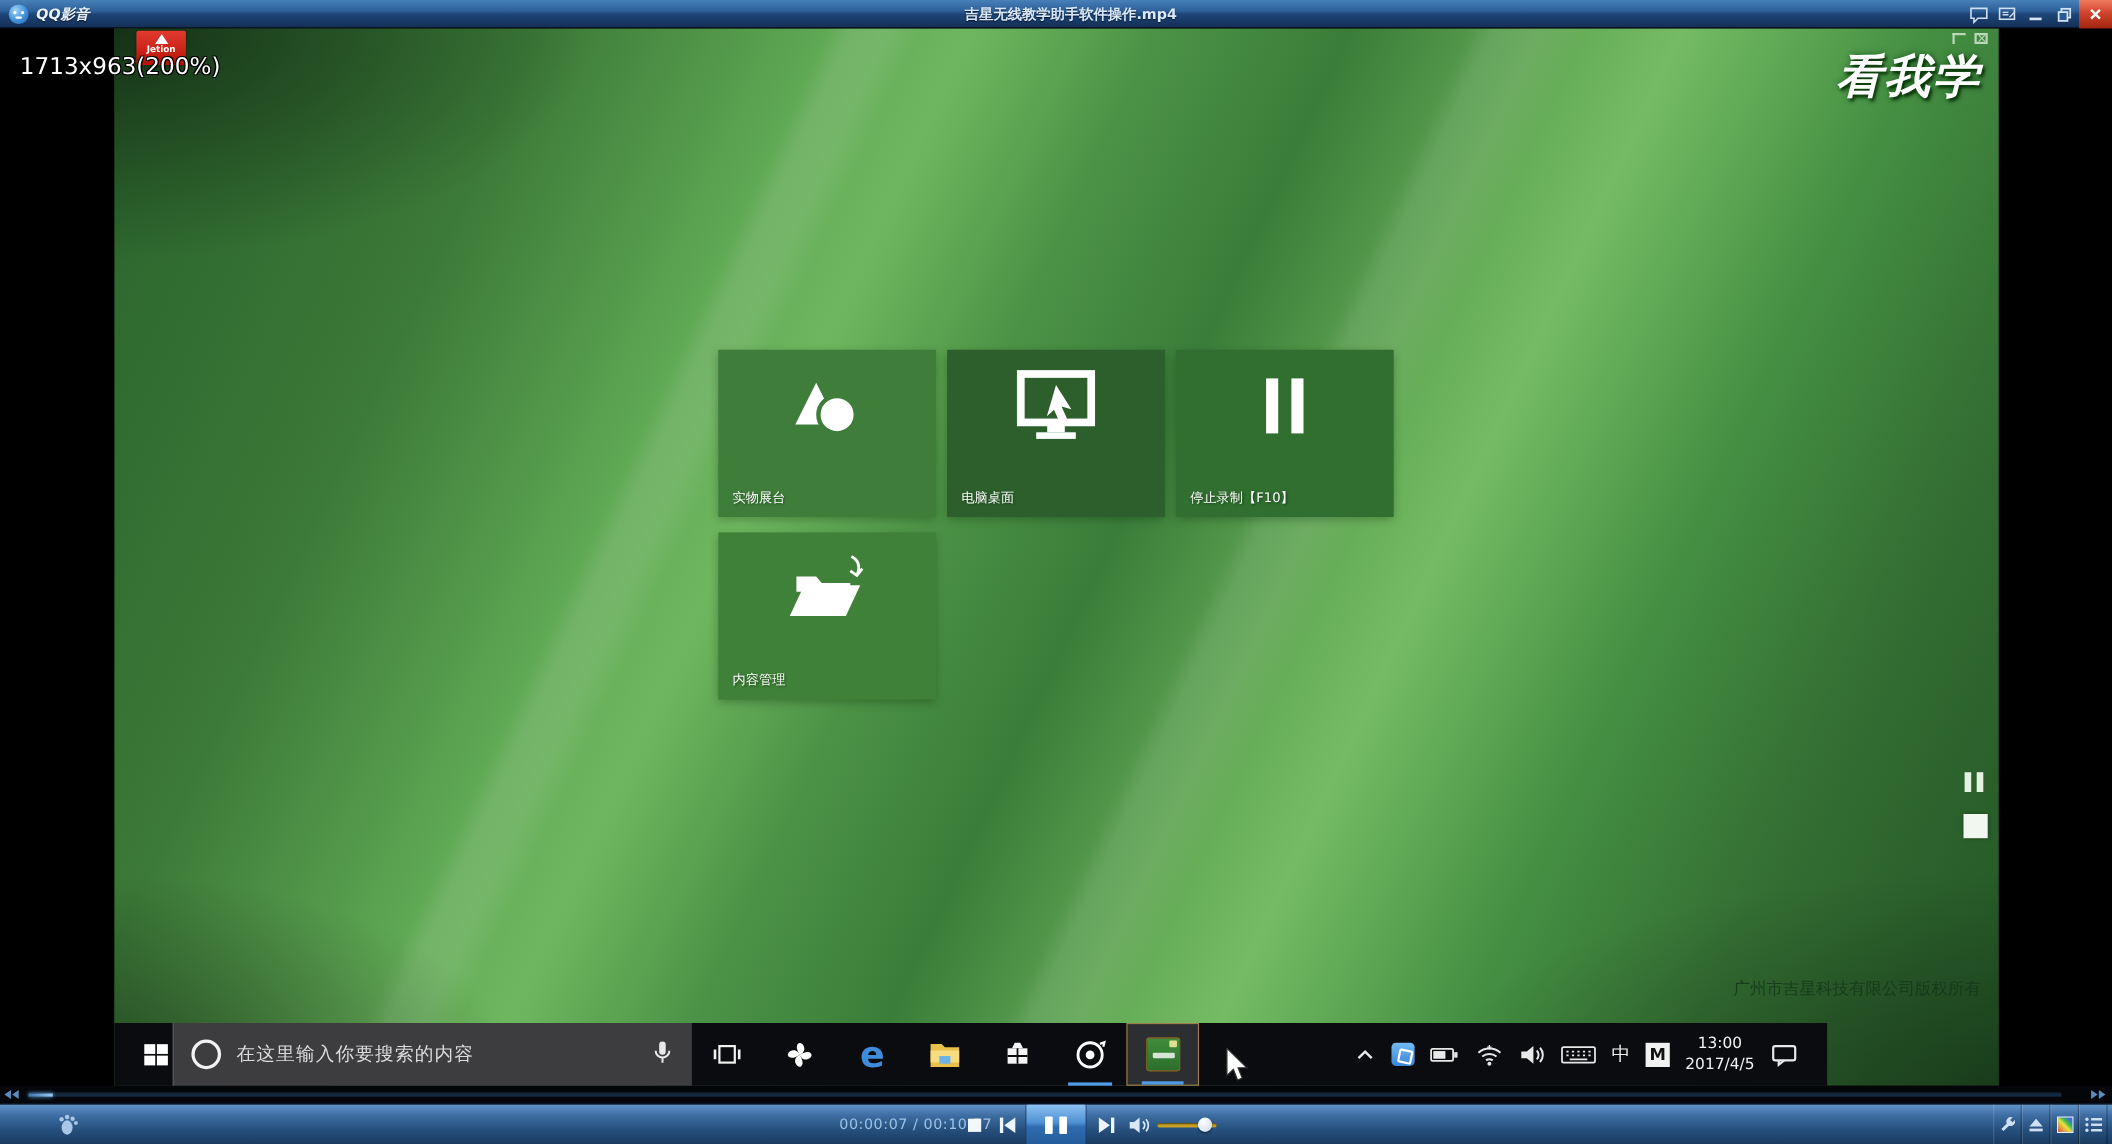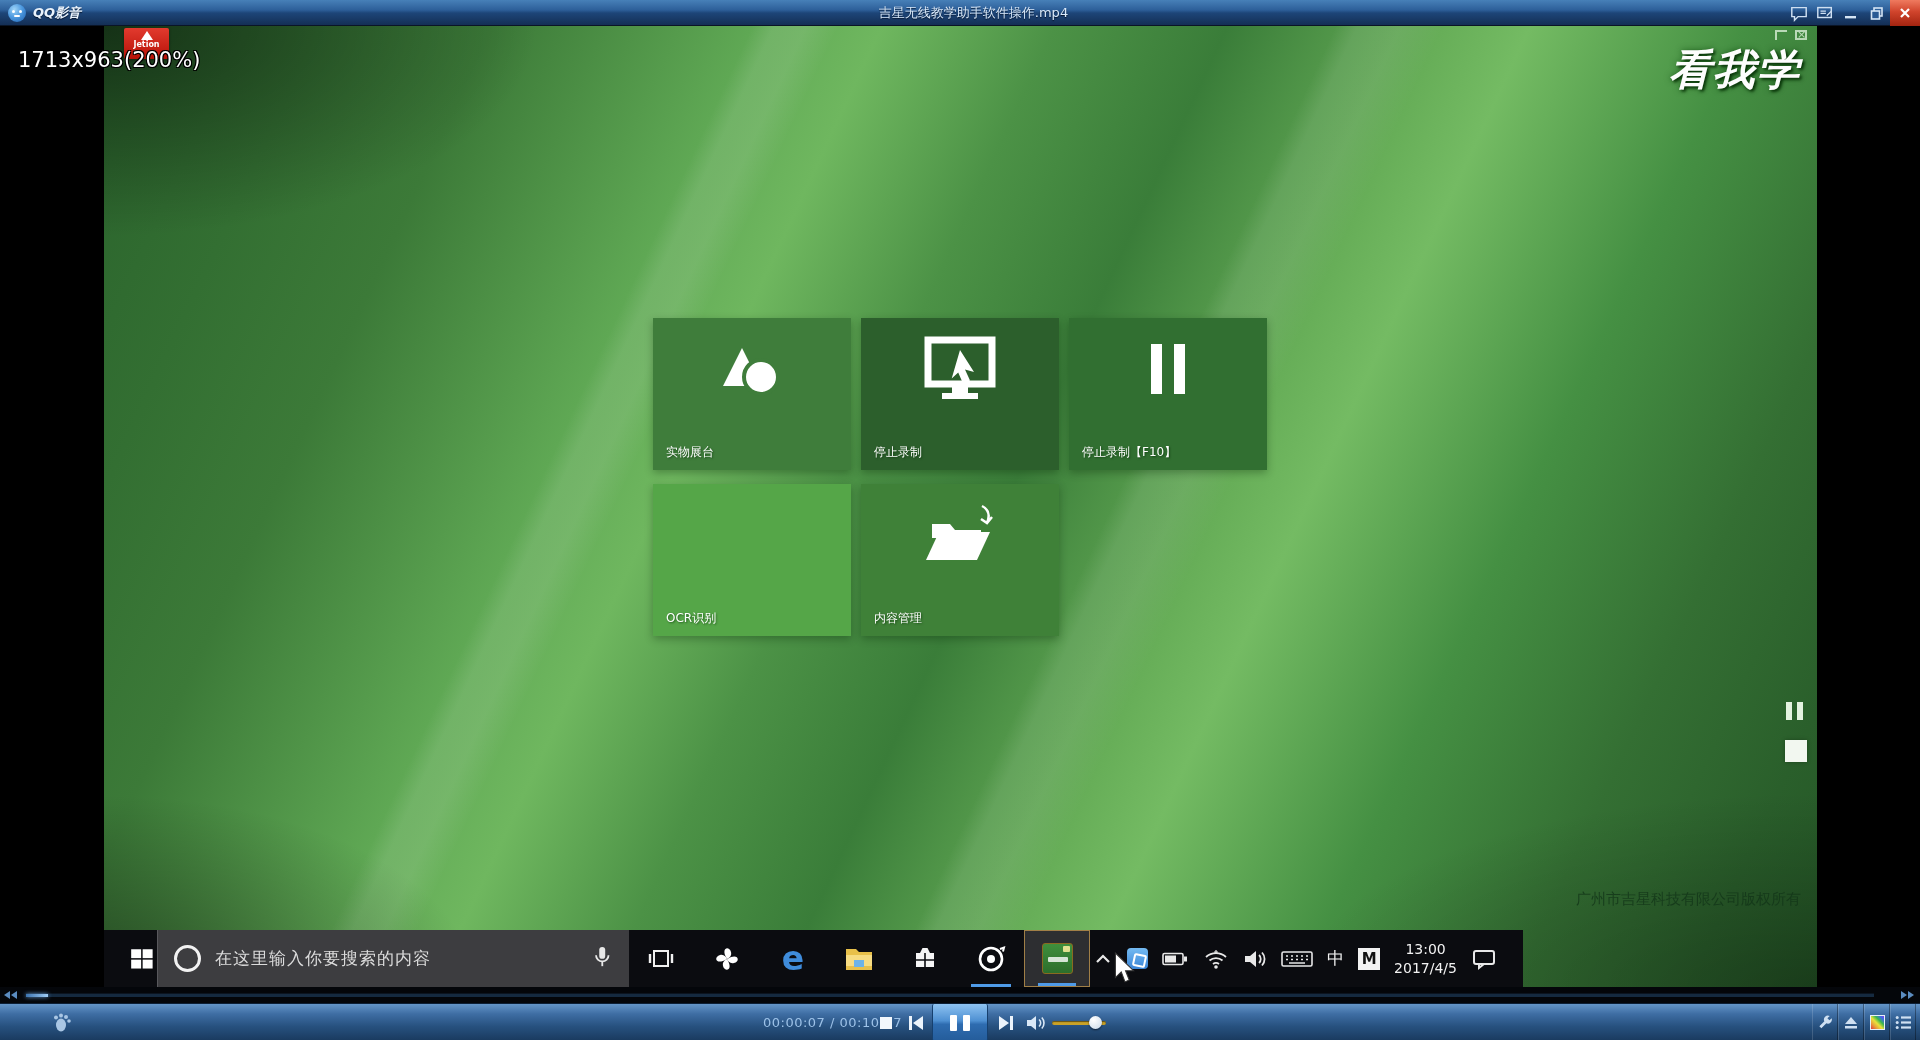--- a/index.html
+++ b/index.html
@@ -13,21 +13,21 @@
     background:linear-gradient(#4780b8 0%,#2d5f99 40%,#1d4578 52%,#142f55 100%);
     border-bottom:1px solid #0a1526; display:flex; align-items:center; }
   .app-logo { width:18px; height:18px; border-radius:50%; margin:0 7px 0 8px;
     background:radial-gradient(circle at 35% 30%,#9fd4f7 0%,#4e9ae0 45%,#1c5fae 100%);
     position:relative; flex:0 0 auto; }
   .app-logo i { position:absolute; width:3px; height:3px; border-radius:50%; background:#fff; }
   .app-logo i:nth-child(1){ left:4px; top:6px; } .app-logo i:nth-child(2){ left:11px; top:6px; }
   .app-logo i:nth-child(3){ left:6px; top:11px; width:6px; height:2px; border-radius:2px; }
   .app-name { color:#eaf3fc; font-size:13px; font-weight:bold; text-shadow:0 1px 1px #05152c;font-style:italic; }
   .win-title { position:absolute; left:0; right:0; text-align:center; color:#d9e9fa;
-    font-size:13px; font-weight:normal; text-shadow:0 1px 1px #05152c; pointer-events:none;padding-left:27px; }
+    font-size:13px; font-weight:bold; text-shadow:0 1px 1px #05152c; pointer-events:none;padding-left:27px; }
   .tb-btns { position:absolute; right:0; top:0; height:26px; display:flex; align-items:stretch; }
   .tb-btn { width:26px; display:flex; align-items:center; justify-content:center; color:#cfe0f2; }
   .tb-btn svg { display:block; }
   .tb-close { width:30px; background:linear-gradient(#ef7a5f 0%,#d0442c 45%,#a32410 100%);
     color:#fff; font-size:13px; font-weight:bold; }
 
   
   .main { position:absolute; left:0; top:26px; width:1920px; height:961px; background:#000; }
   .video { position:absolute; left:104px; top:0; width:1713px; height:961px; overflow:hidden;
     background:linear-gradient(115deg,
@@ -79,21 +79,21 @@
 
   
   .float-pause { position:absolute; left:1682px; top:676px; display:flex; gap:5px; }
   .float-pause i { width:6px; height:18px; background:#e4f2e0; display:block; }
   .float-stop { position:absolute; left:1681px; top:714px; width:22px; height:22px; background:#f2f7f0;
     box-shadow:0 0 4px rgba(0,0,0,0.3); }
 
   .copyright { position:absolute; right:16px; top:864px; color:rgba(18,52,24,0.78); font-size:15px; }
 
   
-  .wtaskbar { position:absolute; left:0; top:904px; width:1419px; height:57px; background:#0b0c10; z-index:4; }
+  .wtaskbar { position:absolute; left:0; top:904px; width:1557px; height:57px; background:#0b0c10; z-index:4; }
   .start-btn { position:absolute; left:12px; top:0; width:52px; height:57px;
     display:flex; align-items:center; justify-content:center; }
   .search-box { position:absolute; left:53px; top:0; width:472px; height:57px; background:#3d3d40;
     border-left:1px solid #58585c; display:flex; align-items:center; }
   .cortana-ring { width:27px; height:27px; border:3px solid #f2f2f2; border-radius:50%; margin:0 14px 0 16px; }
   .search-text { color:#dcdcdc; font-size:17px; letter-spacing:1px; flex:1; }
   .mic { margin-right:16px; }
   .task-icons { position:absolute; left:524px; top:0; height:57px; display:flex; }
   .ticell { width:66px; height:57px; display:flex; align-items:center; justify-content:center; position:relative; }
   .ticell.active::after { content:""; position:absolute; left:13px; right:13px; bottom:0; height:3px; background:#4f9be8; }
@@ -228,39 +228,33 @@
         </div>
 
         <div class="tile" style="background: rgb(44, 95, 44);">
           <span class="ticon">
             <svg width="80" height="76" viewBox="0 0 80 76">
               <rect x="8" y="8" width="64" height="44" fill="none" stroke="#fff" stroke-width="7"></rect>
               <rect x="32" y="52" width="16" height="9" fill="#fff"></rect>
               <rect x="22" y="61" width="36" height="6" fill="#fff"></rect>
               <path d="M40 18 l14 22 -9 -2.5 5 11 -7 3 -4.8 -11 -6.5 6 z" fill="#fff"></path>
             </svg></span>
-          <span class="tlabel">停止录制</span>
+          <span class="tlabel">电脑桌面</span>
         </div>
 
 
         <div class="tile" style="background: rgb(49, 111, 49);">
           <span class="ticon">
             <svg width="66" height="76" viewBox="0 0 66 72">
               <rect x="16" y="10" width="11" height="50" fill="#fff"></rect>
               <rect x="39" y="10" width="11" height="50" fill="#fff"></rect>
             </svg></span>
           <span class="tlabel">停止录制【F10】</span>
         </div>
 
-        <div class="tile" style="background: rgb(85, 166, 72);">
-          <span class="ticon">
-            <span class="ocr-doc"><span class="ocr-txt">OCR</span></span>
-          </span>
-          <span class="tlabel">OCR识别</span>
-        </div>
 
         <div class="tile" style="background: rgb(63, 129, 56);">
           <span class="ticon">
             <svg width="84" height="76" viewBox="0 0 84 76">
               <path d="M14 26 h18 l5 6 h26 v8 H14 z" fill="#fff"></path>
               <path d="M8 62 L21 34 H72 L59 62 Z" fill="#fff"></path>
               <path d="M64 8 q10 5 5 17 m5 -6 l-5 6 -6 -4" stroke="#fff" stroke-width="2.5" fill="none"></path>
             </svg></span>
           <span class="tlabel">内容管理</span>
         </div>

